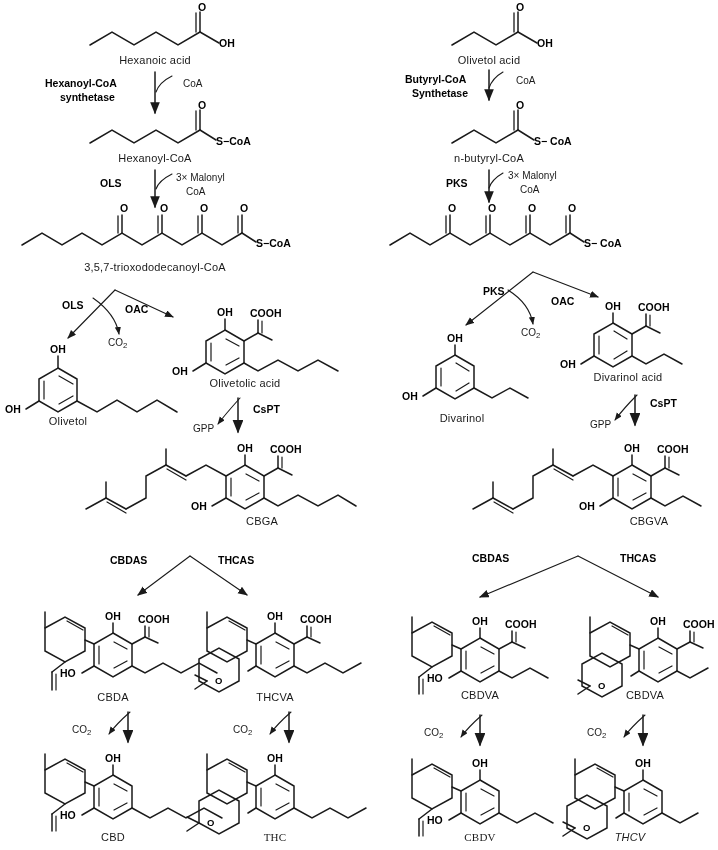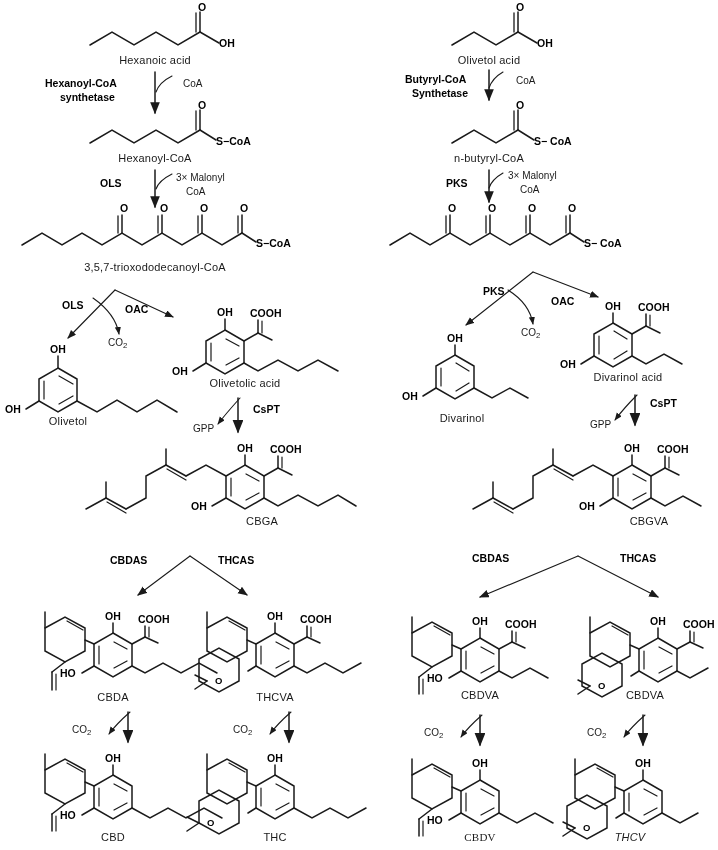--- a/index.html
+++ b/index.html
@@ -565,21 +565,21 @@
 
   <span class="lbl cofactor" style="left:72px; top:725px;">CO<span class="sub">2</span></span>
   <span class="lbl cofactor" style="left:233px; top:725px;">CO<span class="sub">2</span></span>
 
   <span class="lbl atom" style="left:105px; top:753px;">OH</span>
   <span class="lbl atom" style="left:60px; top:810px;">HO</span>
   <span class="lbl compound center" style="left:113px; top:832px;">CBD</span>
 
   <span class="lbl atom" style="left:267px; top:753px;">OH</span>
   <span class="lbl atom-sm" style="left:207px; top:818px;">O</span>
-  <span class="lbl compound center" style="left:275px; top:832px;">THC</span>
+  <span class="lbl compound center" style="left:275px; top:832px;font-family:Liberation Serif, serif;">THC</span>
 
   <span class="lbl atom" style="left:516px; top:2px;">O</span>
   <span class="lbl atom" style="left:537px; top:38px;">OH</span>
   <span class="lbl compound center" style="left:489px; top:55px;">Olivetol acid</span>
 
   <span class="lbl enzyme" style="left:405px; top:74px;">Butyryl-CoA</span>
   <span class="lbl enzyme" style="left:412px; top:88px;">Synthetase</span>
   <span class="lbl cofactor" style="left:516px; top:76px;">CoA</span>
 
   <span class="lbl atom" style="left:516px; top:100px;">O</span>

